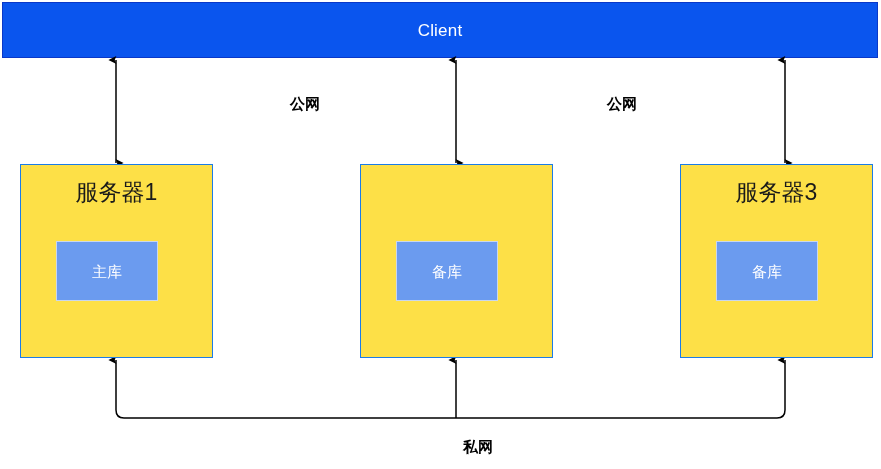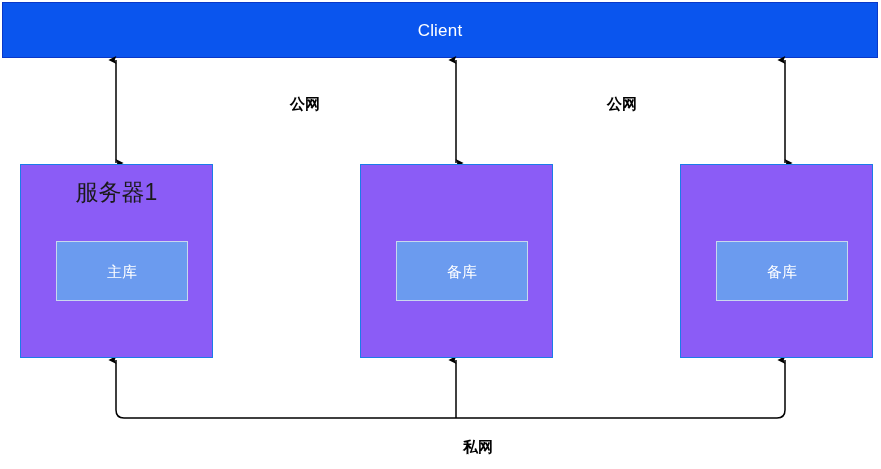--- a/index.html
+++ b/index.html
@@ -38,21 +38,21 @@
     line-height: 1;
     letter-spacing: 0.2px;
   }
 
   
   .server-box {
     position: absolute;
     top: 164px;
     width: 193px;
     height: 194px;
-    background: #8b5cf6;
+    background: #fde047;
     border: 1.4px solid #1B7CE8;
     box-sizing: border-box;
   }
   .server-box.s1 { left: 20px; }
   .server-box.s2 { left: 360px; }
   .server-box.s3 { left: 680px; }
 
   .server-title {
     position: absolute;
     left: 0;
@@ -62,21 +62,21 @@
     font-size: 23px;
     color: #1a1a1a;
     line-height: 1.2;
     white-space: nowrap;
   }
 
   .db-box {
     position: absolute;
     left: 35px;
     top: 76px;
-    width: 132px;
+    width: 102px;
     height: 60px;
     background: #6B9BEF;
     border: 1px solid #C9D7EE;
     box-sizing: border-box;
     display: flex;
     align-items: center;
     justify-content: center;
   }
   .db-label {
     color: #ffffff;
@@ -148,20 +148,21 @@
     </div>
   </div>
 
   <div class="server-box s2">
     <div class="db-box">
       <span class="db-label">备库</span>
     </div>
   </div>
 
   <div class="server-box s3">
+    <div class="server-title">服务器3</div>
     <div class="db-box">
       <span class="db-label">备库</span>
     </div>
   </div>
 
   <div class="net-label wan1">公网</div>
   <div class="net-label wan2">公网</div>
   <div class="net-label lan">私网</div>
 
 </div>

